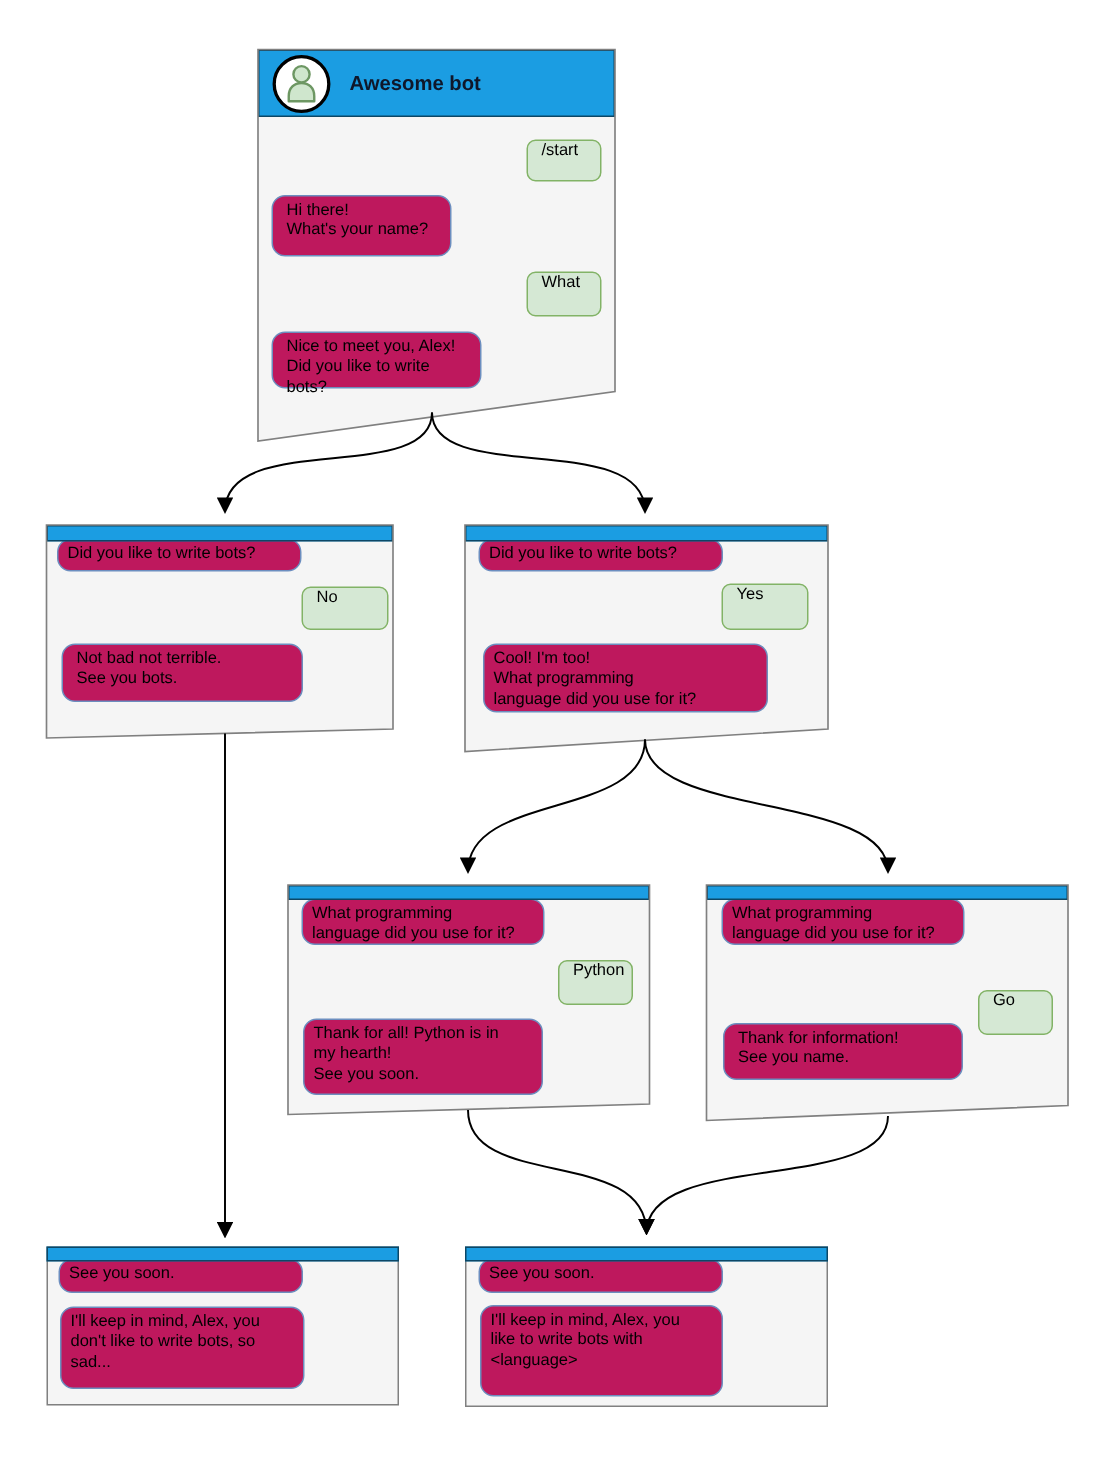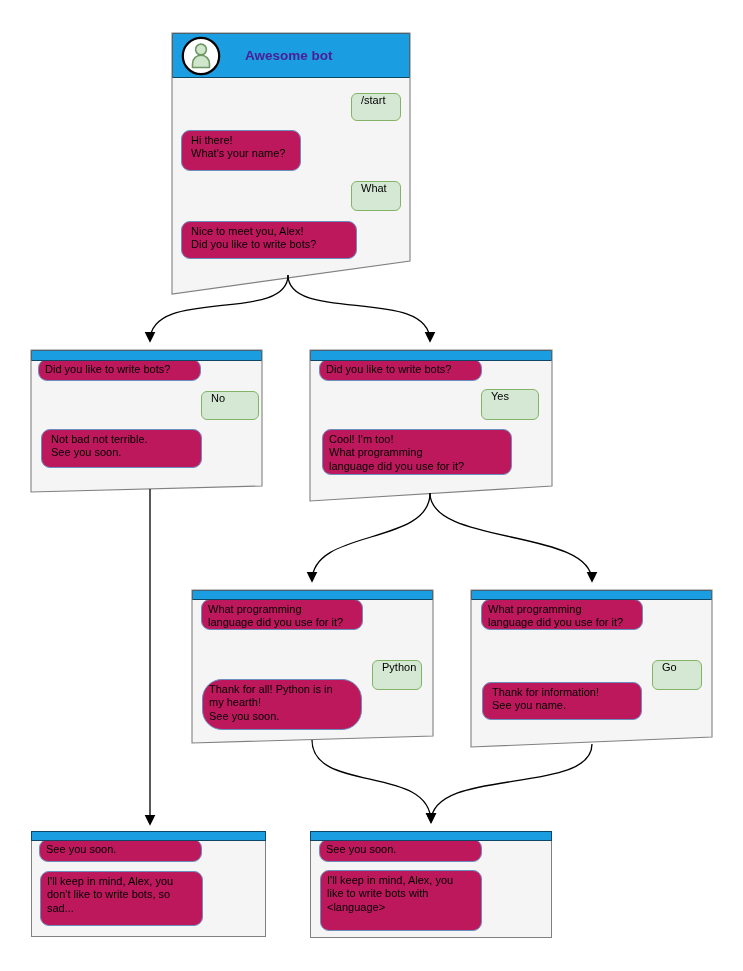--- a/index.html
+++ b/index.html
@@ -1,21 +1,21 @@
 <!DOCTYPE html>
 <html><head>
 <meta charset="utf-8">
 <style>
   html,body{margin:0;padding:0;background:#ffffff;}
   body{font-family:"Liberation Sans", sans-serif;}
   .stage{position:relative;width:743px;height:971px;background:#ffffff;overflow:hidden;}
   .win{position:absolute;background:#f5f5f5;box-sizing:border-box;z-index:1;}
   .win.rect{border:1px solid #808080;}
   .win-header{position:absolute;left:0;top:0;width:100%;background:#1b9de2;border:1px solid rgba(0,0,0,0.55);box-sizing:border-box;z-index:3;display:flex;align-items:center;}
-  .win-title{color:#4c1d95;font-size:13.5px;font-weight:bold;margin-left:24px;}
+  .win-title{color:#0f172a;font-size:13.5px;font-weight:bold;margin-left:12px;}
   .avatar{margin-left:8px;width:40px;height:40px;display:block;}
   .bubble{position:absolute;box-sizing:border-box;display:flex;flex-direction:column;z-index:2;font-size:11px;line-height:1.22;color:#000;}
   .bubble span{white-space:pre-line;}
   .bot{background:#be185d;border:1px solid #6c8ebf;border-radius:9px;padding:3px 6px;}
   .user{background:#d5e8d4;border:1px solid #82b366;border-radius:6px;padding:0 4px 0 9px;}
   .overlay{position:absolute;left:0;top:0;z-index:10;pointer-events:none;}
 </style>
 </head>
 <body>
 
@@ -40,37 +40,37 @@
     <div class="bubble user" style="left:179px;top:60px;width:50px;height:28px;">
         <span>/start</span>
       </div>
     <div class="bubble bot" style="left:9px;top:97px;width:120px;height:41px;padding-left:9px;">
         <span>Hi there!
 What's your name?</span>
       </div>
     <div class="bubble user" style="left:179px;top:148px;width:50px;height:30px;">
         <span>What</span>
       </div>
-    <div class="bubble bot" style="left:9px;top:188px;width:176px;height:38px;padding-left:9px;">
+    <div class="bubble bot" style="left:9px;top:188px;width:140px;height:38px;padding-left:9px;">
         <span>Nice to meet you, Alex!
 Did you like to write bots?</span>
       </div>
   </div>
 
   <div class="win" style="left:31px;top:350px;width:231px;height:142px;clip-path:polygon(0 0,100% 0,100% 136px,0 100%);">
     <div class="bubble bot" style="left:7px;top:9px;width:163px;height:22px;">
         <span>Did you like to write bots?</span>
       </div>
     <div class="win-header" style="height:11px;"></div>
     <div class="bubble user" style="left:170px;top:41px;width:58px;height:29px;">
         <span>No</span>
       </div>
     <div class="bubble bot" style="left:10px;top:79px;width:161px;height:39px;padding-left:9px;">
         <span>Not bad not terrible.
-See you soon.</span>
+See you bots.</span>
       </div>
   </div>
 
   <div class="win" style="left:310px;top:350px;width:242px;height:151px;clip-path:polygon(0 0,100% 0,100% 136px,0 100%);">
     <div class="bubble bot" style="left:9px;top:9px;width:163px;height:22px;">
         <span>Did you like to write bots?</span>
       </div>
     <div class="win-header" style="height:11px;"></div>
     <div class="bubble user" style="left:171px;top:39px;width:58px;height:31px;">
         <span>Yes</span>
@@ -81,24 +81,24 @@
 language did you use for it?</span>
       </div>
   </div>
 
   <div class="win" style="left:192px;top:590px;width:241px;height:153px;clip-path:polygon(0 0,100% 0,100% 146px,0 100%);">
     <div class="bubble bot" style="left:9px;top:9px;width:162px;height:31px;">
         <span>What programming
 language did you use for it?</span>
       </div>
     <div class="win-header" style="height:10px;"></div>
-    <div class="bubble user" style="left:180px;top:50px;width:50px;height:30px;margin-top:20px;">
+    <div class="bubble user" style="left:180px;top:50px;width:50px;height:30px;">
         <span>Python</span>
       </div>
-    <div class="bubble bot" style="left:10px;top:89px;width:160px;height:51px;border-radius:20px;">
+    <div class="bubble bot" style="left:10px;top:89px;width:160px;height:51px;">
         <span>Thank for all! Python is in
 my hearth!
 See you soon.</span>
       </div>
   </div>
 
   <div class="win" style="left:471px;top:590px;width:241px;height:157px;clip-path:polygon(0 0,100% 0,100% 147px,0 100%);">
     <div class="bubble bot" style="left:10px;top:9px;width:162px;height:31px;">
         <span>What programming
 language did you use for it?</span>

